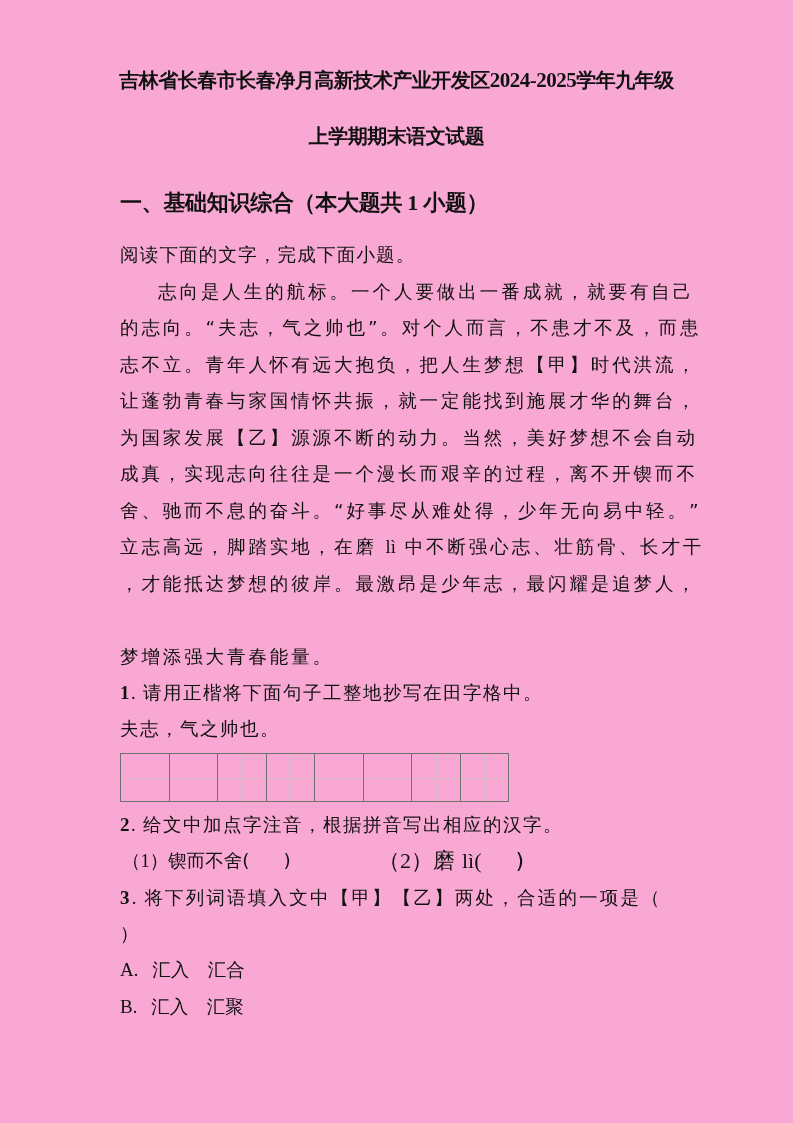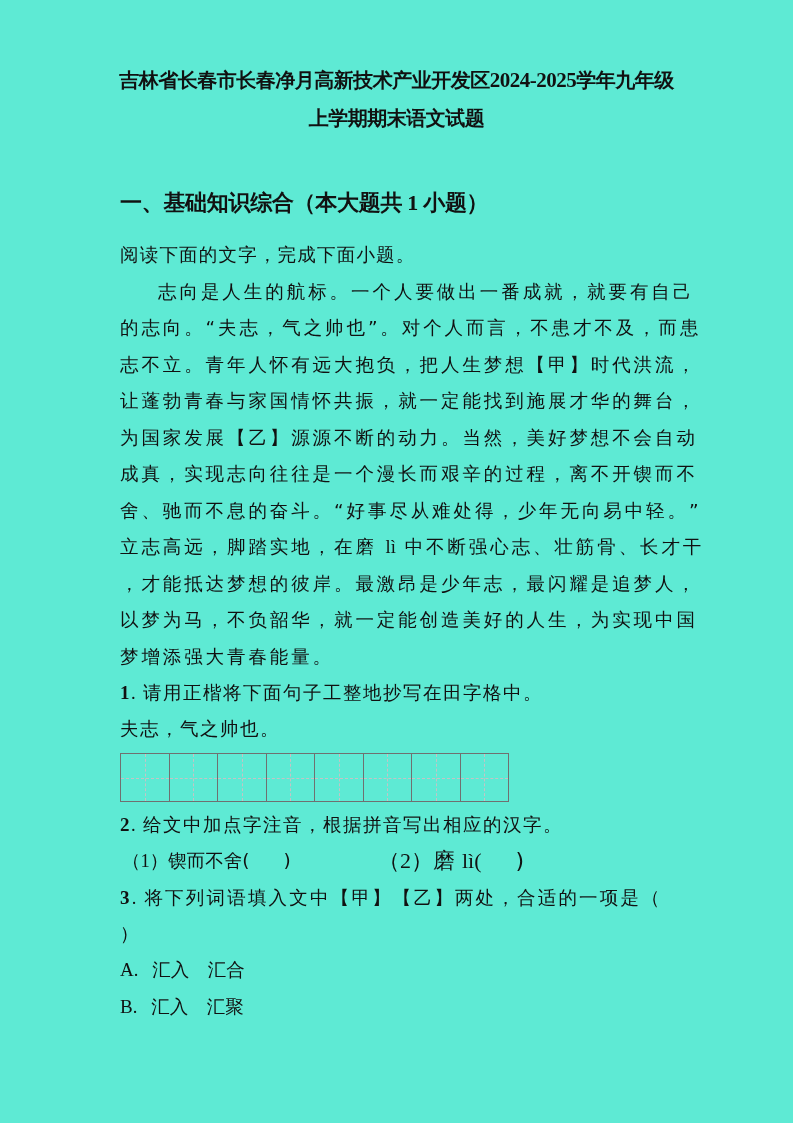--- a/index.html
+++ b/index.html
@@ -12,42 +12,42 @@
     height: 1123px;
     position: relative;
     overflow: hidden;
     color: #111111;
     font-family: "DejaVu Sans", "Liberation Sans", sans-serif;
   }
   .page {
     position: absolute;
     left: 0; top: 0;
     width: 793px; height: 1123px;
-    background: #5eead4;
+    background: #f9a8d4;
   }
   .title {
     position: absolute;
     left: 100px;
     width: 593px;
     text-align: center;
     font-family: "DejaVu Sans", "Liberation Sans", sans-serif;
     font-weight: bold;
     font-size: 20px;
     line-height: 24px;
     color: #111;
     white-space: nowrap;
     letter-spacing: -0.5px;
   }
   .title .num {
     font-family: "Liberation Serif", "DejaVu Serif", serif;
     font-weight: bold;
     font-size: 21px;
   }
   .t1 { top: 68px; }
-  .t2 { top: 106px; }
+  .t2 { top: 124px; }
 
   .section-heading {
     position: absolute;
     left: 120px;
     top: 191px;
     font-weight: bold;
     font-size: 22px;
     line-height: 24px;
     white-space: nowrap;
     letter-spacing: -0.3px;
@@ -144,21 +144,20 @@
   <div class="line passage-line" style="top:280px; left:158px; letter-spacing:2.95px;">志向是人生的航标。一个人要做出一番成就，就要有自己</div>
   <div class="line passage-line" style="top:353px;">志不立。青年人怀有远大抱负，把人生梦想【甲】时代洪流，</div>
   <div class="line passage-line" style="top:389px;">让蓬勃青春与家国情怀共振，就一定能找到施展才华的舞台，</div>
   <div class="line passage-line" style="top:426px;">为国家发展【乙】源源不断的动力。当然，美好梦想不会自动</div>
   <div class="line passage-line" style="top:462px;">成真，实现志向往往是一个漫长而艰辛的过程，离不开锲而不</div>
   <div class="line passage-line" style="top:499px;">舍、驰而不息的奋斗。“好事尽从难处得，少年无向易中轻。”</div>
   <div class="line passage-line" style="top:535px;">
     <span>立志高远，脚踏实地，在磨</span> <span class="latin">lì</span> <span>中不断强心志、壮筋骨、长才干</span>
   </div>
   <div class="line passage-line" style="top:572px;">，才能抵达梦想的彼岸。最激昂是少年志，最闪耀是追梦人，</div>
-  <div class="line passage-line" style="top:608px;">以梦为马，不负韶华，就一定能创造美好的人生，为实现中国</div>
   <div class="line passage-line" style="top:645px;">梦增添强大青春能量。</div>
 
   <div class="line" style="top:681px; letter-spacing:1.5px;">
     <span class="qnum">1</span><span class="latin">.</span> <span>请用正楷将下面句子工整地抄写在田字格中。</span>
   </div>
   <div class="line" style="top:717px; letter-spacing:1.5px;">夫志，气之帅也。</div>
 
   <div class="grid">
     <div class="cell">
         <div class="h"></div>

